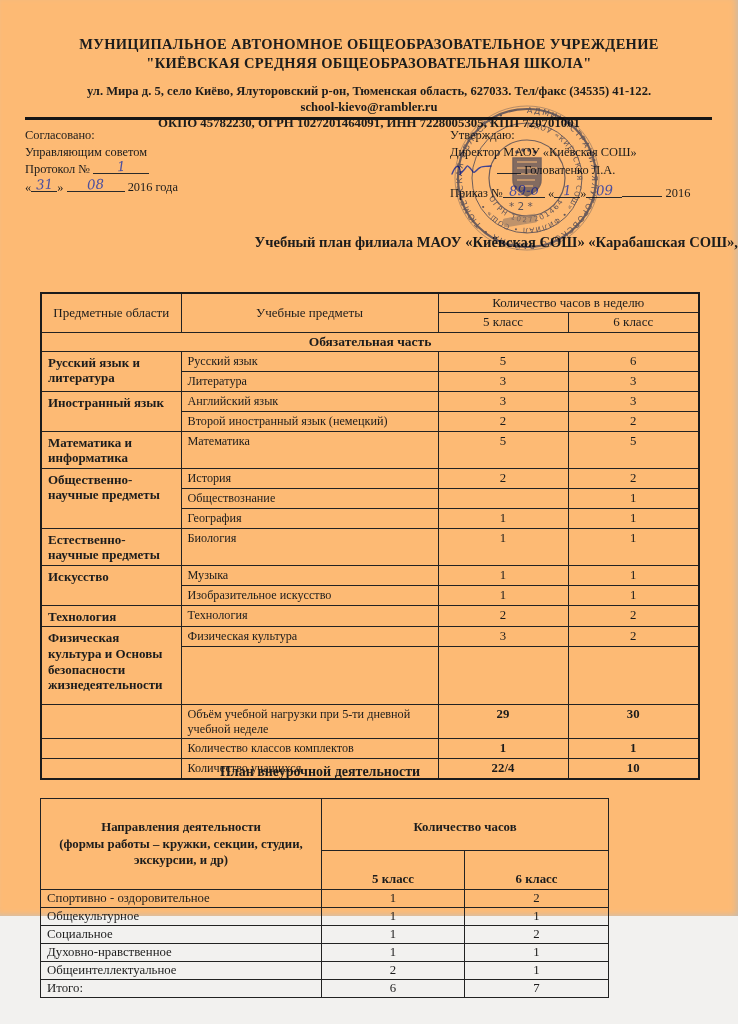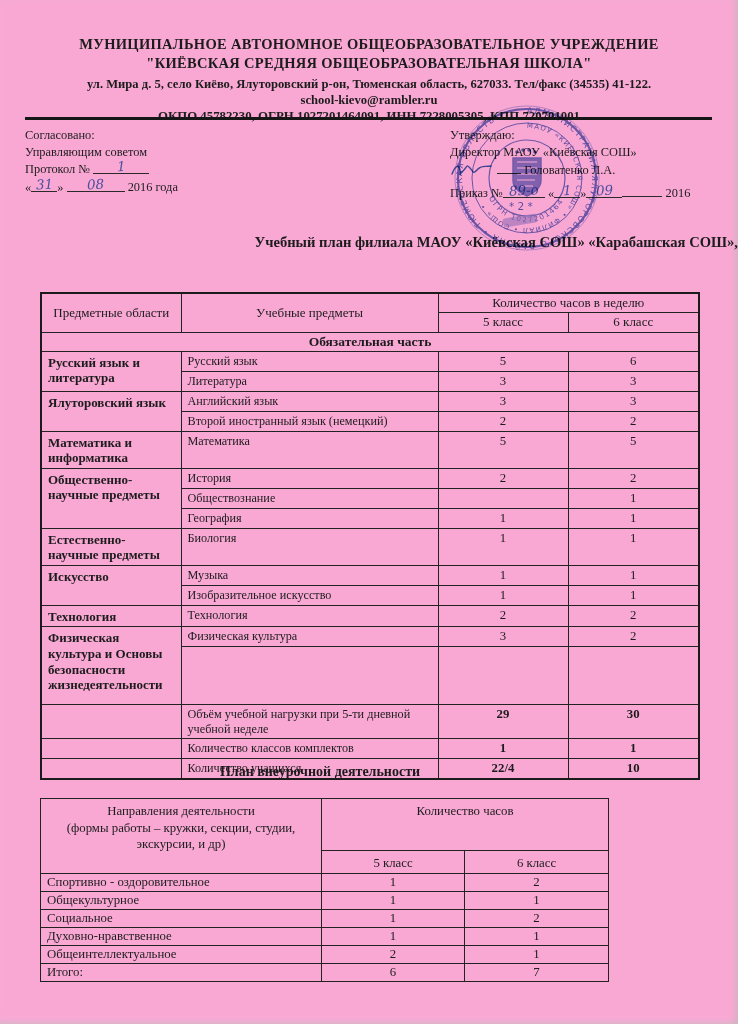--- a/index.html
+++ b/index.html
@@ -5,29 +5,29 @@
   * { margin:0; padding:0; box-sizing:border-box; }
   html,body { width:738px; height:1024px; }
   body {
     font-family:"Liberation Serif","DejaVu Serif",serif;
     background:#f2f1ef;
     color:#1c1c1c;
     position:relative;
     overflow:hidden;
   }
   .page {
-    position:absolute; left:0; top:0; width:738px; height:1024px;
-    background:#f9a8d4;
+    position:absolute; left:0; top:0; width:738px; height:916px;
+    background:#fdba74;
     box-shadow:inset -6px 0 8px -6px #b9b8b5, inset 0 -5px 7px -5px #c4c3c0;
   }
   
   .header-block { position:absolute; top:36px; left:0; width:738px; text-align:center; font-weight:bold; }
   .hl1 { font-size:14.5px; letter-spacing:.3px; }
   .hl2 { font-size:14.5px; margin-top:2px; letter-spacing:.3px; }
-  .hl3 { font-size:12.6px; margin-top:5px; }
+  .hl3 { font-size:12.6px; margin-top:12px; }
   .hl4 { font-size:12.6px; margin-top:1px; }
   .hl5 { font-size:12.8px; margin-top:1px; }
   .rule { position:absolute; top:117px; left:25px; width:687px; height:3px; background:#161616; }
   
   .approve { position:absolute; font-size:12.4px; line-height:16.5px; z-index:2; }
   .approve-left { top:127px; left:25px; width:310px; }
   .approve-right { top:127px; left:450px; width:278px; }
   .u { display:inline-block; border-bottom:1px solid #2a2a2a; text-align:center; vertical-align:baseline; position:relative; height:14px; }
   .hw {
     font-family:"DejaVu Serif","Liberation Serif",serif;
@@ -52,21 +52,21 @@
   .area { font-weight:bold; font-size:13px; vertical-align:top; line-height:1.2; padding-top:3px; }
   .subj { font-size:12.2px; vertical-align:top; line-height:1.15; height:20px; }
   .num  { font-size:12.8px; text-align:center; vertical-align:top; height:20px; }
   .empty-tall { height:58px; }
   .total-label { font-size:12.2px; }
   .bold { font-weight:bold; }
   .sec2-title { position:absolute; top:764px; left:0; width:640px; text-align:center;
                 font-weight:bold; font-size:14px; }
   .tbl2-wrap { position:absolute; top:798px; left:40px; }
   .tbl2 { width:568px; border:1.5px solid #1b1b1b; }
-  .tbl2 th { font-weight:normal; font-size:12.8px; text-align:center; line-height:1.3; vertical-align:top; padding-top:4px; }
+  .tbl2 th { font-weight:bold; font-size:12.8px; text-align:center; line-height:1.3; vertical-align:top; padding-top:20px; }
   .t2-col-a { width:281px; } .t2-col-b { width:143px; } .t2-col-c { width:144px; }
   .t2-name { font-size:12.8px; height:18px; padding:1px 6px; }
   .t2-num { font-size:12.8px; text-align:center; height:18px; padding:1px; }
   .t2-sub { height:19px; padding:1px; }
 </style>
 </head>
 <body>
 
 <div class="page">
 
@@ -178,21 +178,21 @@
         <td class="num">5</td>
         <td class="num">6</td>
       </tr>
       <tr>
         <td class="subj">Литература</td>
         <td class="num">3</td>
         <td class="num">3</td>
       </tr>
 
       <tr>
-        <td class="area" rowspan="2">Ялуторовский язык</td>
+        <td class="area" rowspan="2">Иностранный язык</td>
         <td class="subj">Английский язык</td>
         <td class="num">3</td>
         <td class="num">3</td>
       </tr>
       <tr>
         <td class="subj">Второй иностранный язык (немецкий)</td>
         <td class="num">2</td>
         <td class="num">2</td>
       </tr>
 

